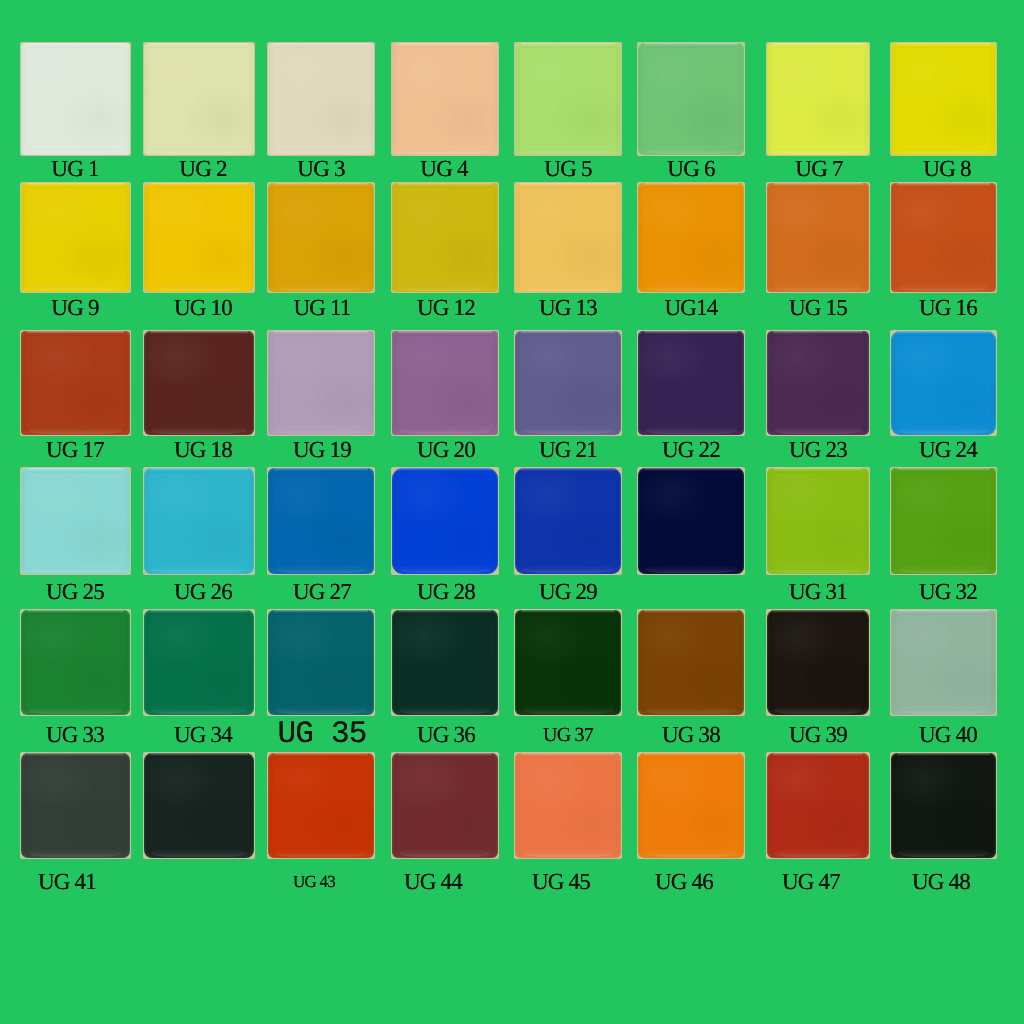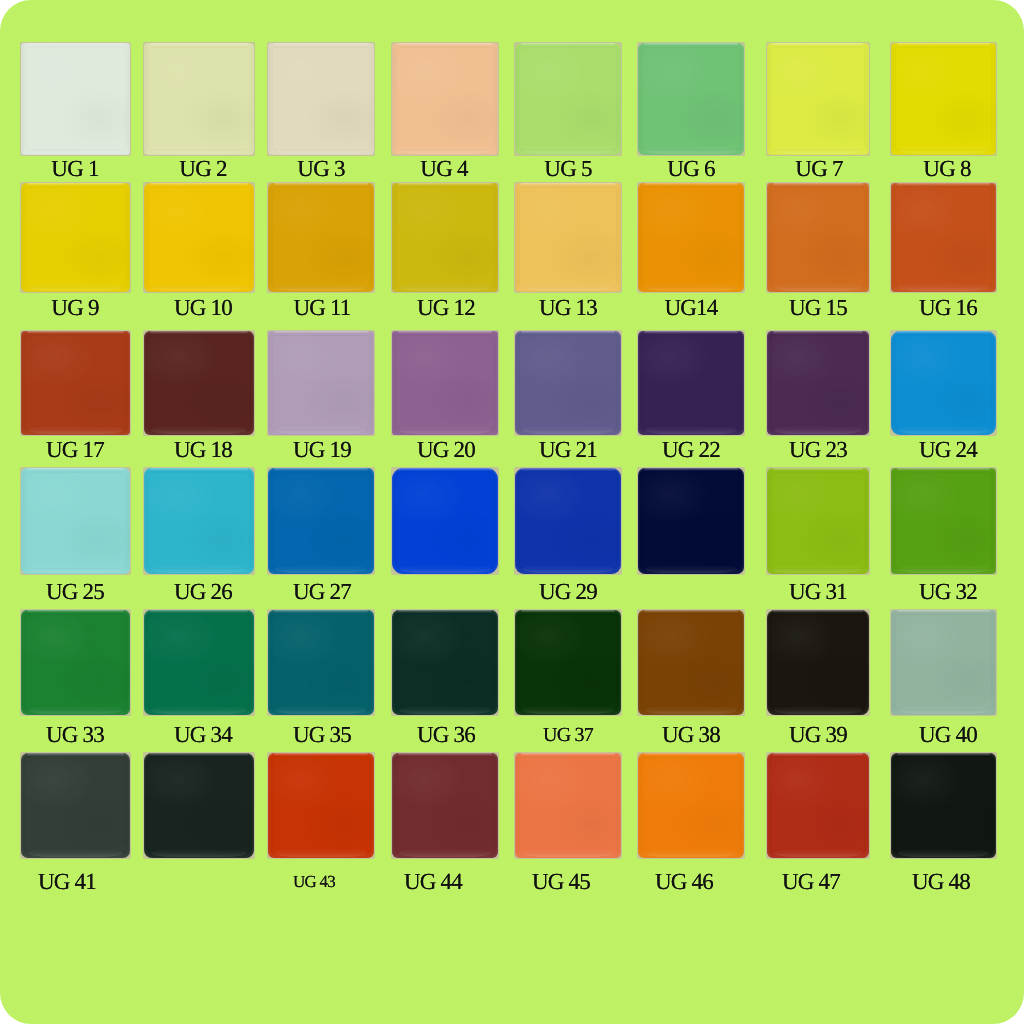--- a/index.html
+++ b/index.html
@@ -30,21 +30,21 @@
   .label{position:absolute;text-align:center;color:#111111;white-space:nowrap;
          font-size:23px;line-height:18px;letter-spacing:-0.8px;
          -webkit-font-smoothing:antialiased;
          text-rendering:geometricPrecision;
          will-change:transform;transform:translateZ(0);
          text-shadow:0 0 0.55px rgba(17,17,17,0.92);}
 </style>
 </head>
 <body>
 
-<div id="sheet" style="background: #bef264; border-radius: 31px;">
+<div id="sheet" style="background: #22c55e;">
     <div class="swatch" style="left: 20px; top: 42px; width: 111px; height: 114px;">
     <div class="clay" style="background: rgb(195, 197, 150);"></div>
     <div class="glaze" style="background: rgb(223, 233, 220); border-radius: 3px;">
       <div class="gl-rim" style="border-radius: 3px;"></div>
       <div class="gl-frame"></div>
       <div class="gl-top"></div>
       <div class="gl-bot"></div>
       <div class="gl-mot"></div>
     </div>
   </div>
@@ -338,20 +338,21 @@
     <div class="swatch" style="left: 391px; top: 467px; width: 108px; height: 108px;">
     <div class="clay" style="background: rgb(195, 197, 150);"></div>
     <div class="glaze" style="background: rgb(3, 65, 214); border-radius: 11px;">
       <div class="gl-rim" style="border-radius: 11px;"></div>
       <div class="gl-frame"></div>
       <div class="gl-top"></div>
       <div class="gl-bot"></div>
       <div class="gl-mot"></div>
     </div>
   </div>
+    <div class="label" style="left: 326px; width: 240px; top: 583px; color: rgb(17, 17, 17); font-size: 23px;">UG 28</div>
     <div class="swatch" style="left: 514px; top: 467px; width: 108px; height: 108px;">
     <div class="clay" style="background: rgb(195, 197, 150);"></div>
     <div class="glaze" style="background: rgb(15, 51, 171); border-radius: 9px;">
       <div class="gl-rim" style="border-radius: 9px;"></div>
       <div class="gl-frame"></div>
       <div class="gl-top"></div>
       <div class="gl-bot"></div>
       <div class="gl-mot"></div>
     </div>
   </div>
@@ -413,21 +414,21 @@
     <div class="swatch" style="left: 267px; top: 609px; width: 108px; height: 107px;">
     <div class="clay" style="background: rgb(195, 197, 150);"></div>
     <div class="glaze" style="background: rgb(5, 98, 107); border-radius: 6px;">
       <div class="gl-rim" style="border-radius: 6px;"></div>
       <div class="gl-frame"></div>
       <div class="gl-top"></div>
       <div class="gl-bot"></div>
       <div class="gl-mot"></div>
     </div>
   </div>
-    <div class="label" style="left: 202px; width: 240px; top: 726px; color: rgb(17, 17, 17); font-size: 23px;">UG 35</div>
+    <div class="label" style="left: 202px; width: 240px; top: 726px; color: rgb(17, 17, 17); font-size: 31px; font-family: Liberation Mono, monospace;">UG 35</div>
     <div class="swatch" style="left: 391px; top: 609px; width: 108px; height: 107px;">
     <div class="clay" style="background: rgb(195, 197, 150);"></div>
     <div class="glaze" style="background: rgb(11, 47, 37); border-radius: 7px;">
       <div class="gl-rim" style="border-radius: 7px;"></div>
       <div class="gl-frame"></div>
       <div class="gl-top"></div>
       <div class="gl-bot"></div>
       <div class="gl-mot"></div>
     </div>
   </div>

